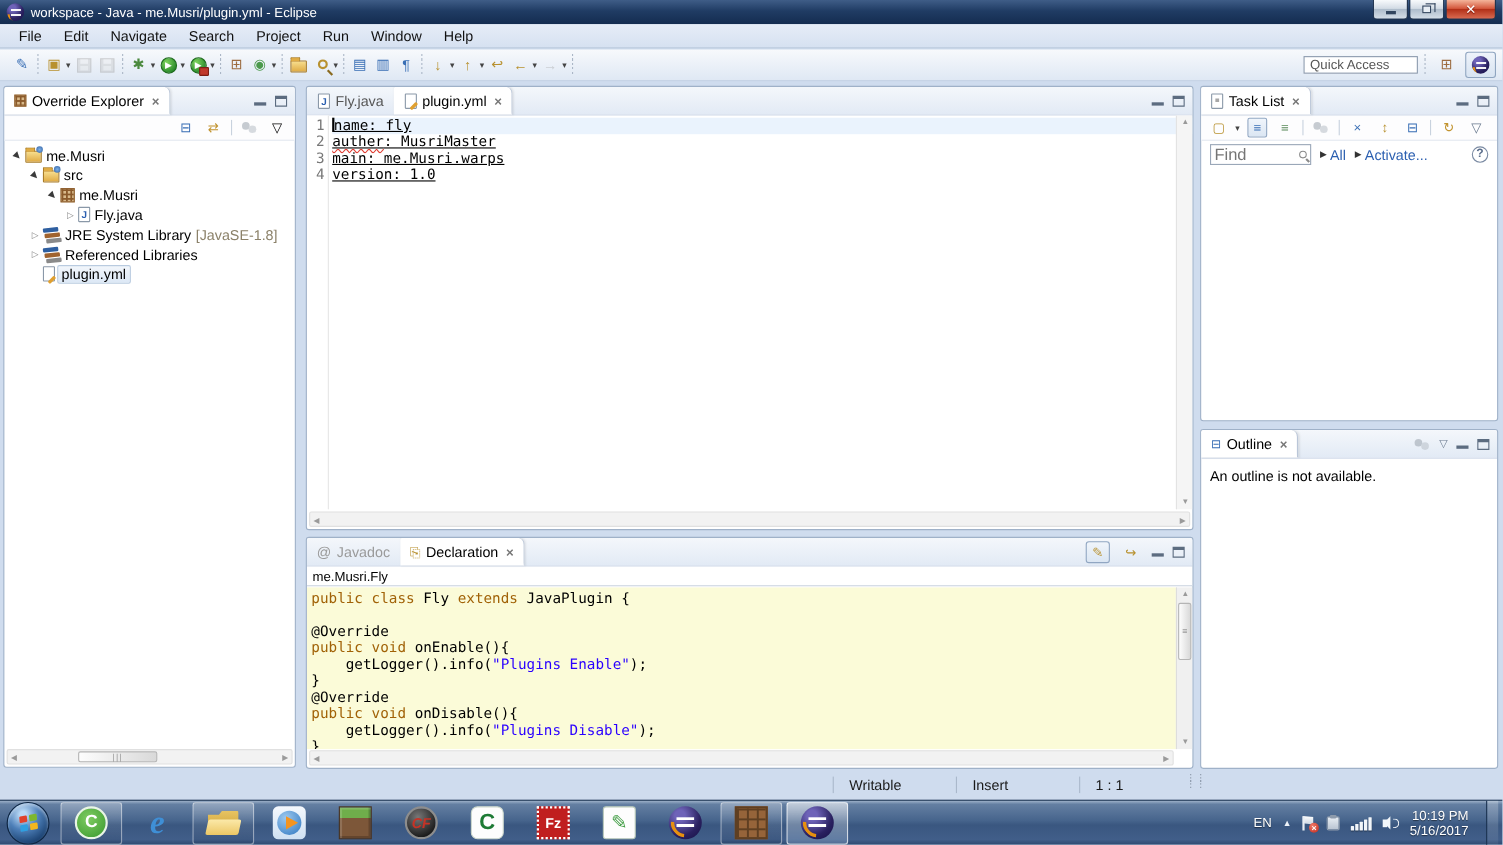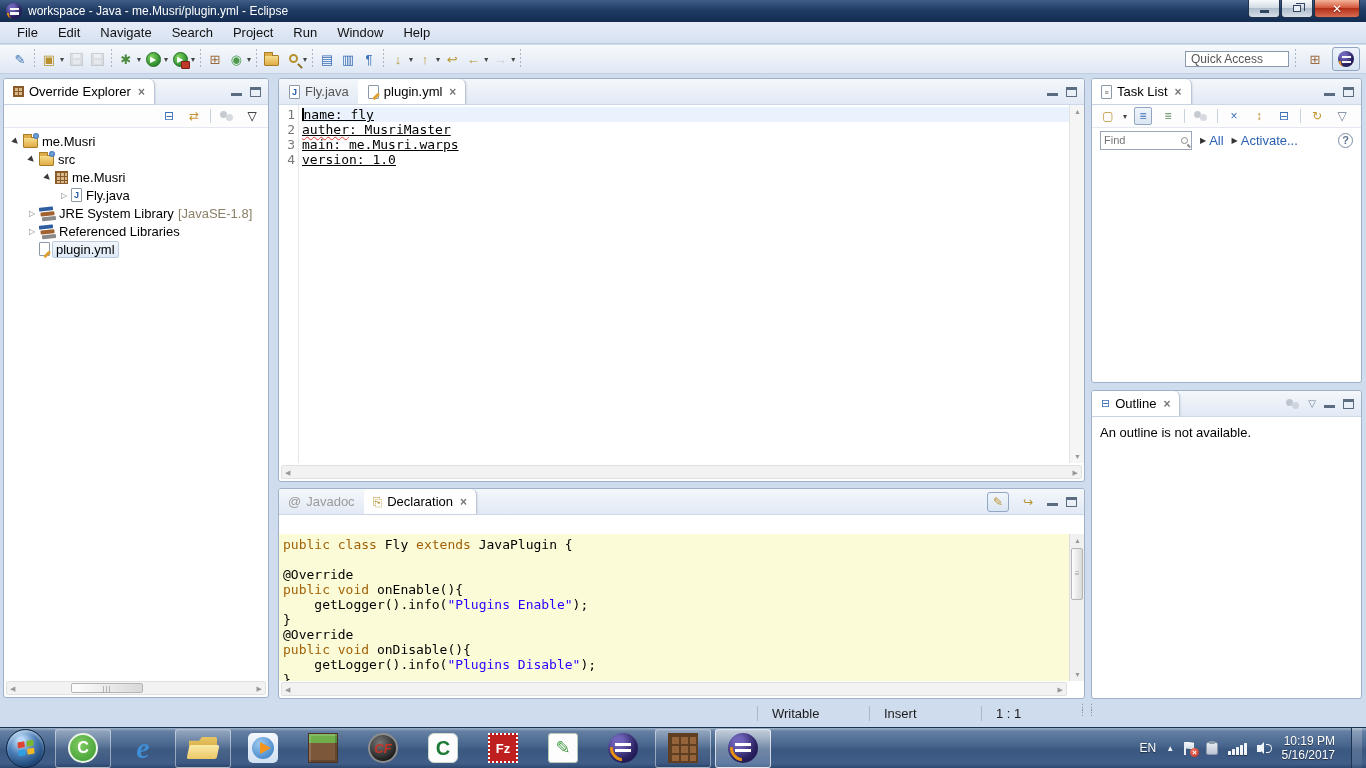--- a/index.html
+++ b/index.html
@@ -122,21 +122,21 @@
   .decl-body { position:absolute; top:45px; left:0; right:15px; bottom:17px; background:#fbfbd8; overflow:hidden; padding:3px 0 0 4px; font-size:13px; line-height:15px; white-space:pre; }
   .kw { color:#a16207; font-weight:normal; }
   .str { color:#2a00ff; }
   .decl-vsb { position:absolute; top:45px; right:0; bottom:17px; width:15px; background:#f0f0f0; border-left:1px solid #ddd; }
   .tool-btn { display:flex; align-items:center; justify-content:center; width:22px; height:20px; border-radius:3px; font-size:12px; }
   .tool-btn.pressed { border:1px solid #90a6c2; background:linear-gradient(#f0f5fb,#dbe6f3); }
 
   
   .find-row { height:24px; display:flex; align-items:center; gap:8px; padding:0 8px; }
   .find-box { width:92px; height:19px; border:1px solid #9aa7b8; background:#fff; display:flex; align-items:center; padding:0 3px; }
-  .find-box input { border:none; outline:none; width:70px; font-size:11px; color:#c2410c; background:transparent; }
+  .find-box input { border:none; outline:none; width:70px; font-size:15px; color:#c2410c; background:transparent; }
   .find-mag { width:7px; height:7px; border:1.5px solid #8a8a8a; border-radius:50%; position:relative; margin-left:auto; }
   .find-mag::after { content:""; position:absolute; width:4px; height:1.5px; background:#8a8a8a; transform:rotate(45deg); left:5px; top:7px; }
   .tl-link { color:#2b5fb0; display:flex; align-items:center; gap:3px; font-size:13px; }
   .tl-link .tri { color:#333; font-size:8px; }
   .help-circle { margin-left:auto; width:15px; height:15px; border-radius:50%; border:1.5px solid #7b8ba3; color:#5c6f8c; font-size:11px; font-weight:bold; display:flex; align-items:center; justify-content:center; }
 
   
   .statusbar { position:absolute; left:0; top:700px; width:1156px; height:27px; background:#cfdcee; }
   .status-items { position:absolute; left:757px; top:0; height:27px; display:flex; align-items:center; }
   .status-cell { padding:0 14px; border-left:1px solid #aab8cb; min-width:112px; color:#1a1a1a; }
@@ -453,20 +453,21 @@
           <span>Declaration</span>
           <span class="tab-close">×</span>
         </div>
         <div class="hd-ctrls">
         <span class="tool-btn pressed" style="color:#b8912f;">✎</span>
         <span class="tool-btn" style="color:#b8912f;">↪</span>
         <span class="wmin"></span>
         <span class="wmax"></span>
       </div>
     </div>
+    <div class="decl-breadcrumb">me.Musri.Fly</div>
     <div class="decl-body mono" id="decl-code"><div class="code-line"><span class="kw">public</span><span> </span><span class="kw">class</span><span> Fly </span><span class="kw">extends</span><span> JavaPlugin {</span></div><div class="code-line">&nbsp;</div><div class="code-line"><span>@Override</span></div><div class="code-line"><span class="kw">public</span><span> </span><span class="kw">void</span><span> onEnable(){</span></div><div class="code-line"><span>    getLogger().info(</span><span class="str">"Plugins Enable"</span><span>);</span></div><div class="code-line"><span>}</span></div><div class="code-line"><span>@Override</span></div><div class="code-line"><span class="kw">public</span><span> </span><span class="kw">void</span><span> onDisable(){</span></div><div class="code-line"><span>    getLogger().info(</span><span class="str">"Plugins Disable"</span><span>);</span></div><div class="code-line"><span>}</span></div></div>
     <div class="decl-vsb">
       <span class="sb-arrow" style="top:3px;left:4px;">▲</span>
       <span class="sb-arrow" style="bottom:3px;left:4px;">▼</span>
       <div class="sb-thumb v" style="left:1px;width:12px;top:14px;height:52px;">
           <span class="sb-grip" style="letter-spacing:0;line-height:2px;">≡</span>
         </div>
     </div>
     <div class="sb-h" style="right:17px;">
       <span class="sb-arrow" style="left:3px;top:3px;">◀</span>

